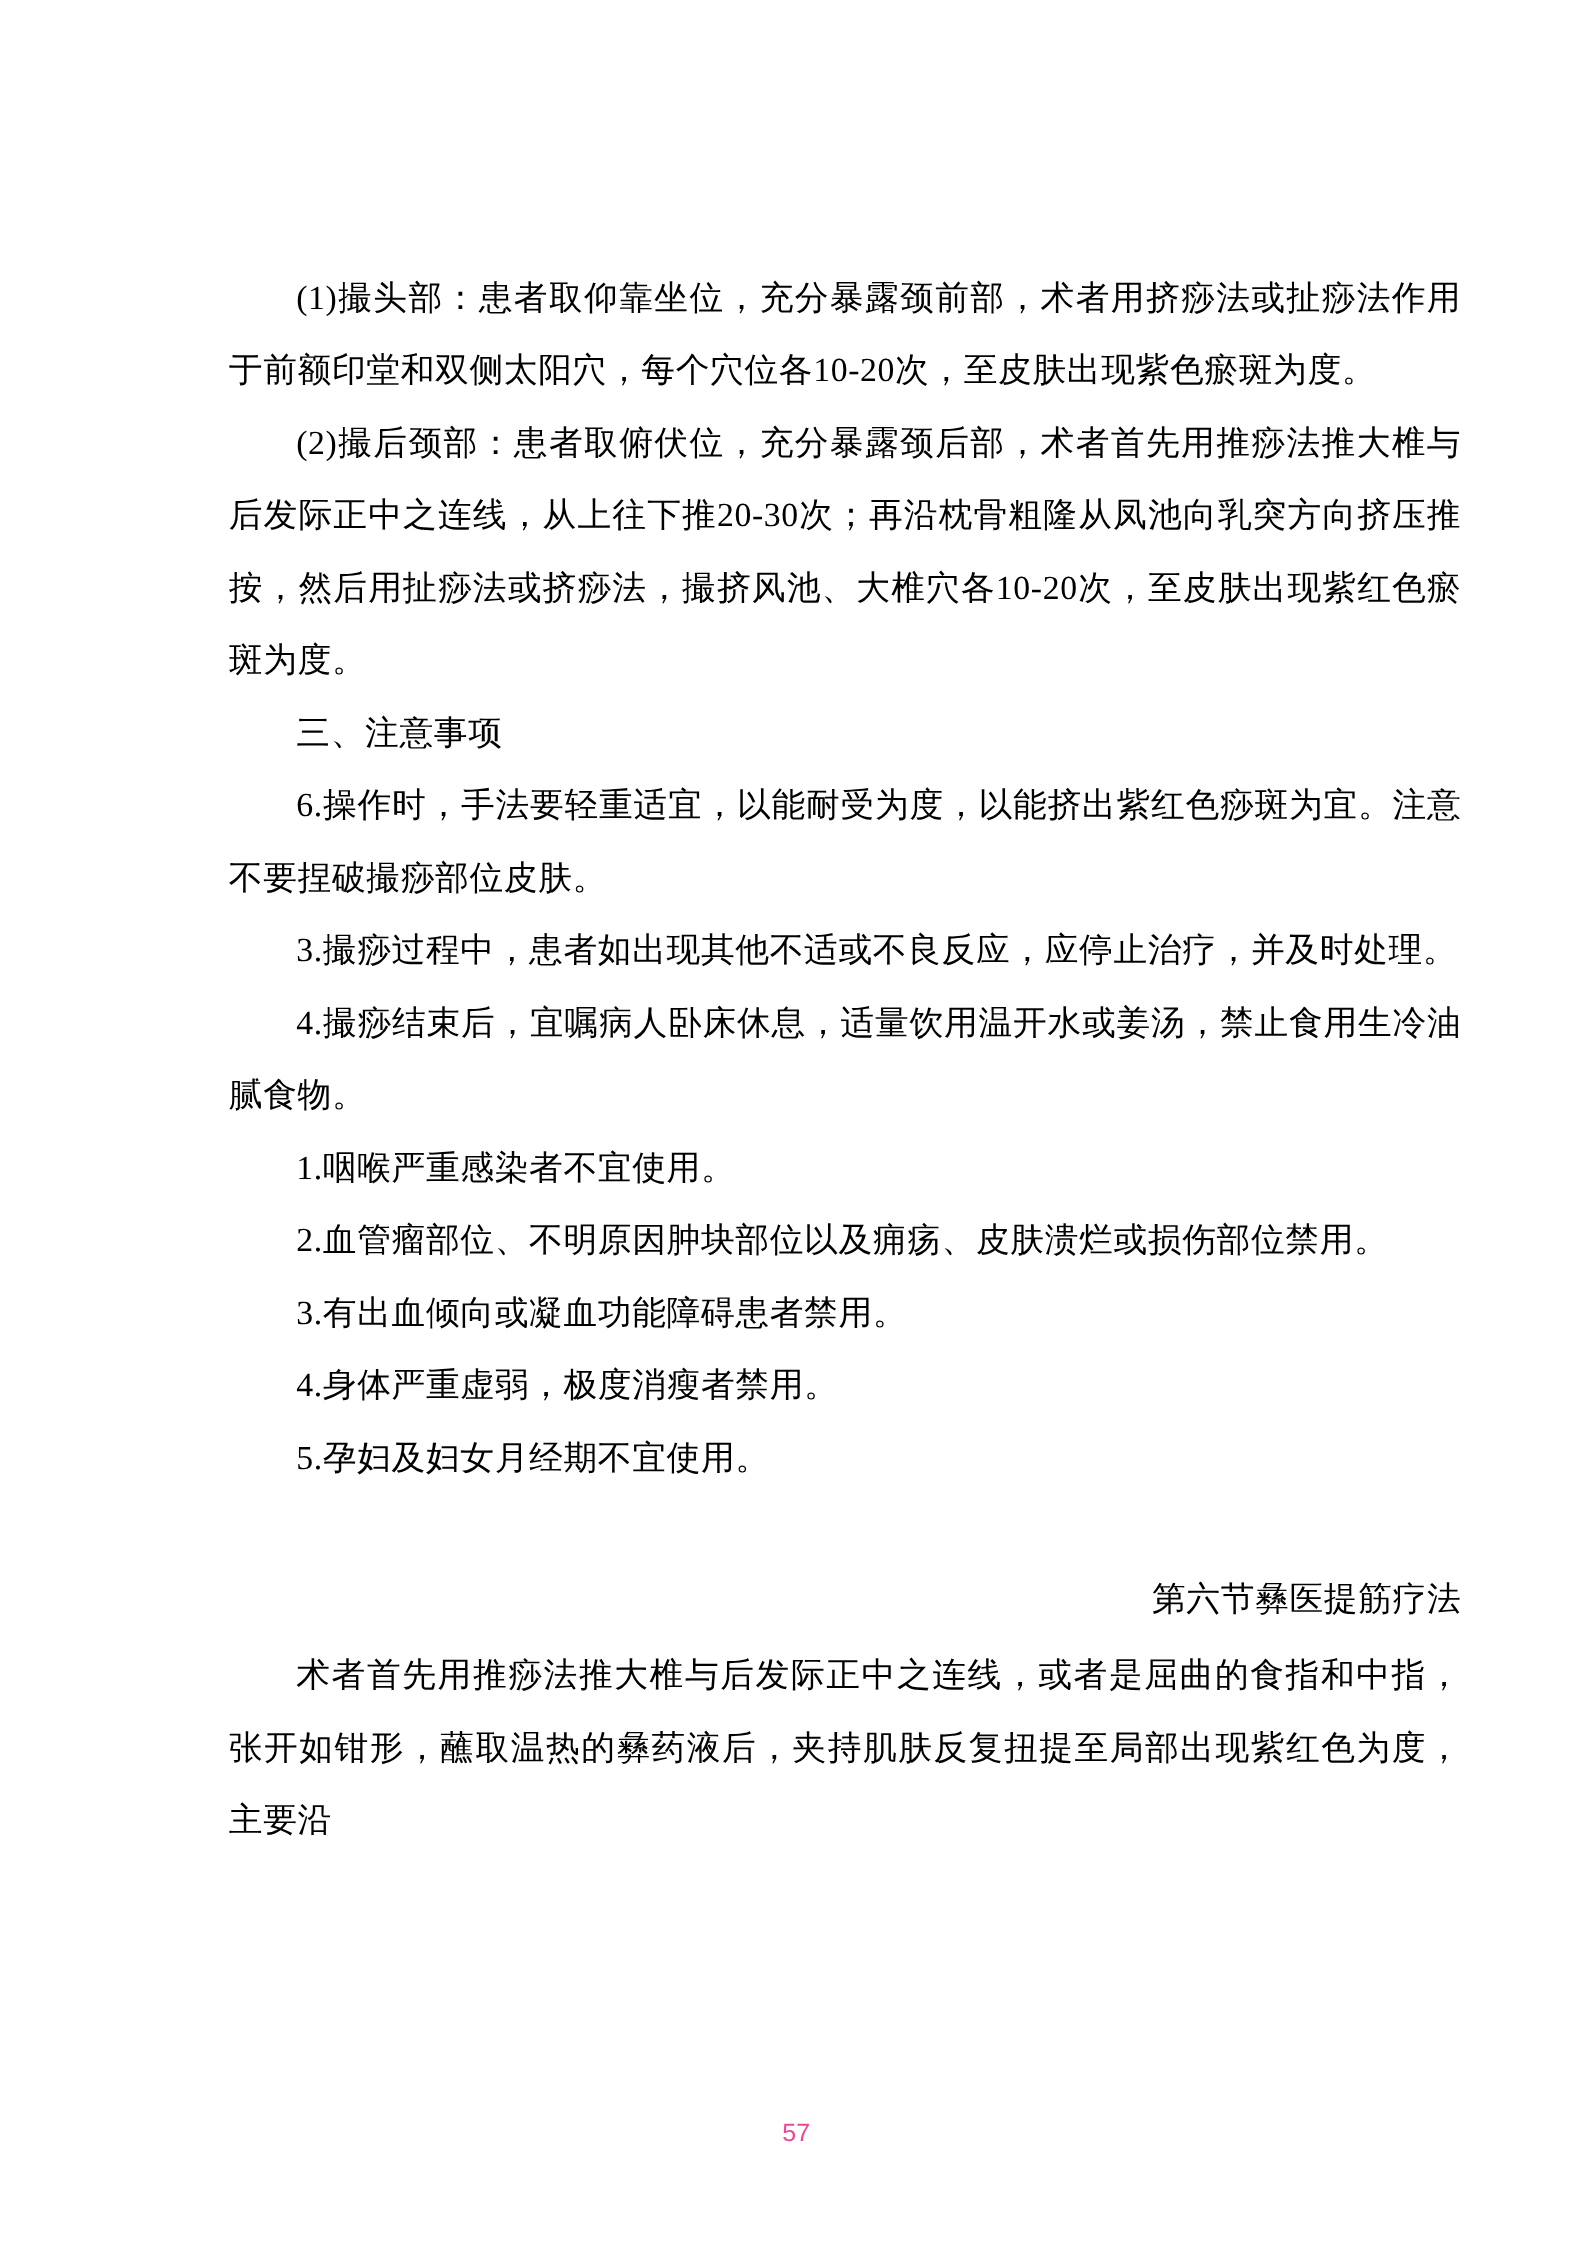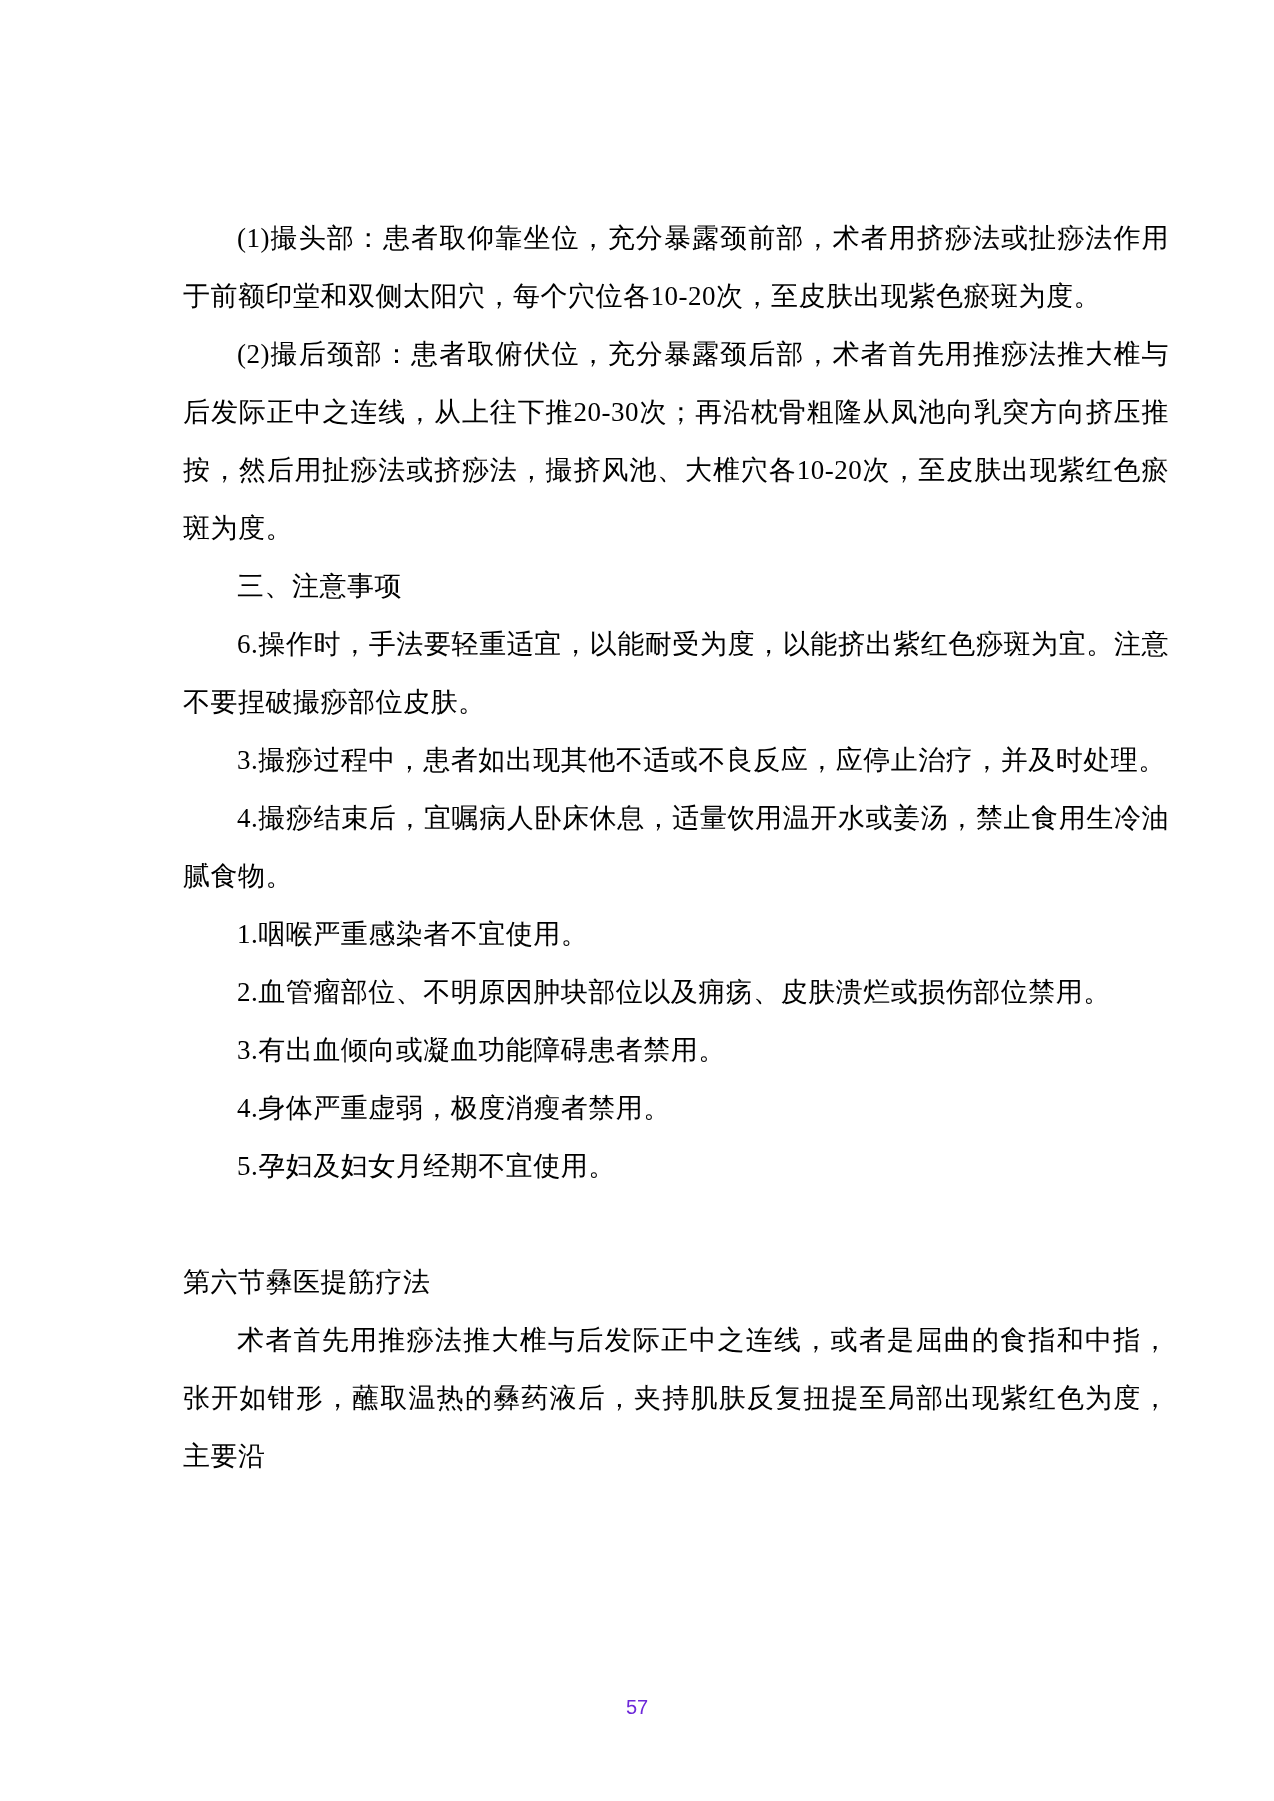--- a/index.html
+++ b/index.html
@@ -43,36 +43,37 @@
   .indent {
     text-indent: 2em;
   }
   .heading {
     font-weight: bold;
     text-indent: 2em;
     text-align: left;
   }
   .center-title {
     font-weight: bold;
-    text-align: left;
+    text-align: right;
     text-indent: 0;
+    font-family: Liberation Mono, monospace;
   }
   .spacer-line {
     height: 58px;
   }
   .footer {
     position: absolute;
     left: 0;
     top: 1694px;
     width: 1274px;
     text-align: center;
     font-family: "Liberation Sans", "DejaVu Sans", sans-serif;
     font-size: 20px;
     line-height: 26px;
-    color: #6d28d9;
+    color: #ec4899;
   }
 </style>
 </head>
 <body>
 
 <div class="page">
   <main class="content">
 
     <p class="indent">(1)撮头部：患者取仰靠坐位，充分暴露颈前部，术者用挤痧法或扯痧法作用于前额印堂和双侧太阳穴，每个穴位各10-20次，至皮肤出现紫色瘀斑为度。</p>
 

